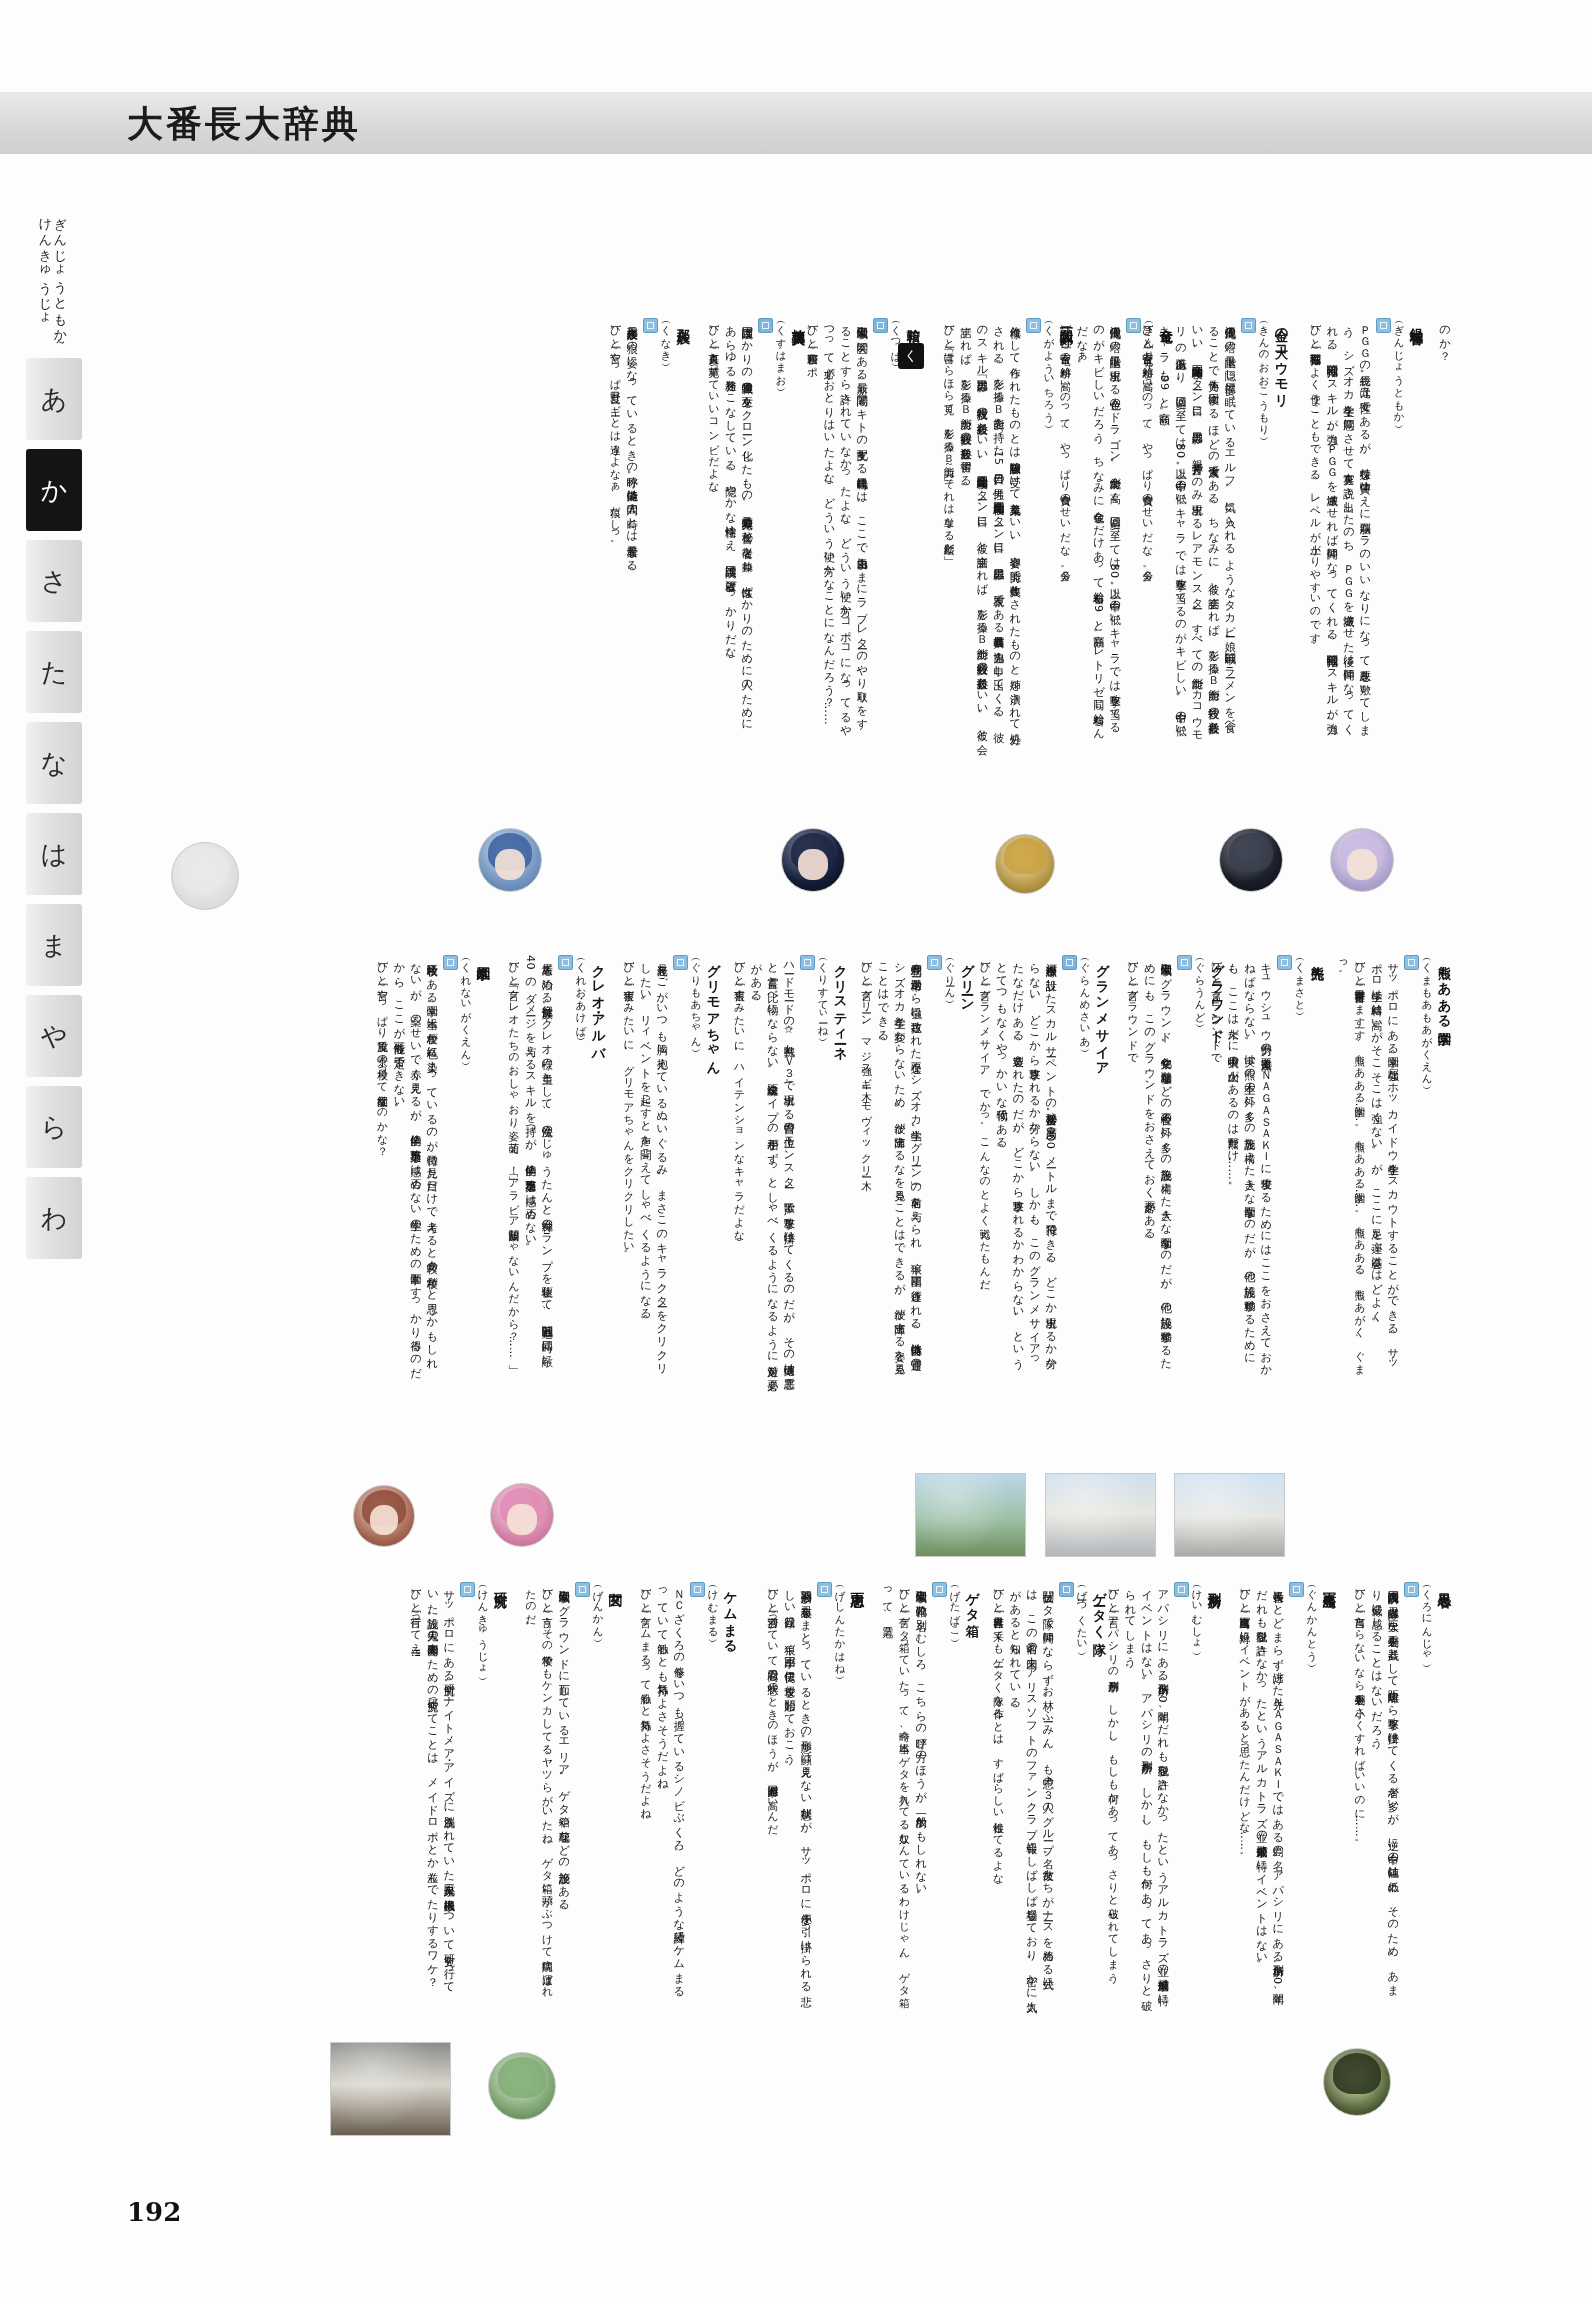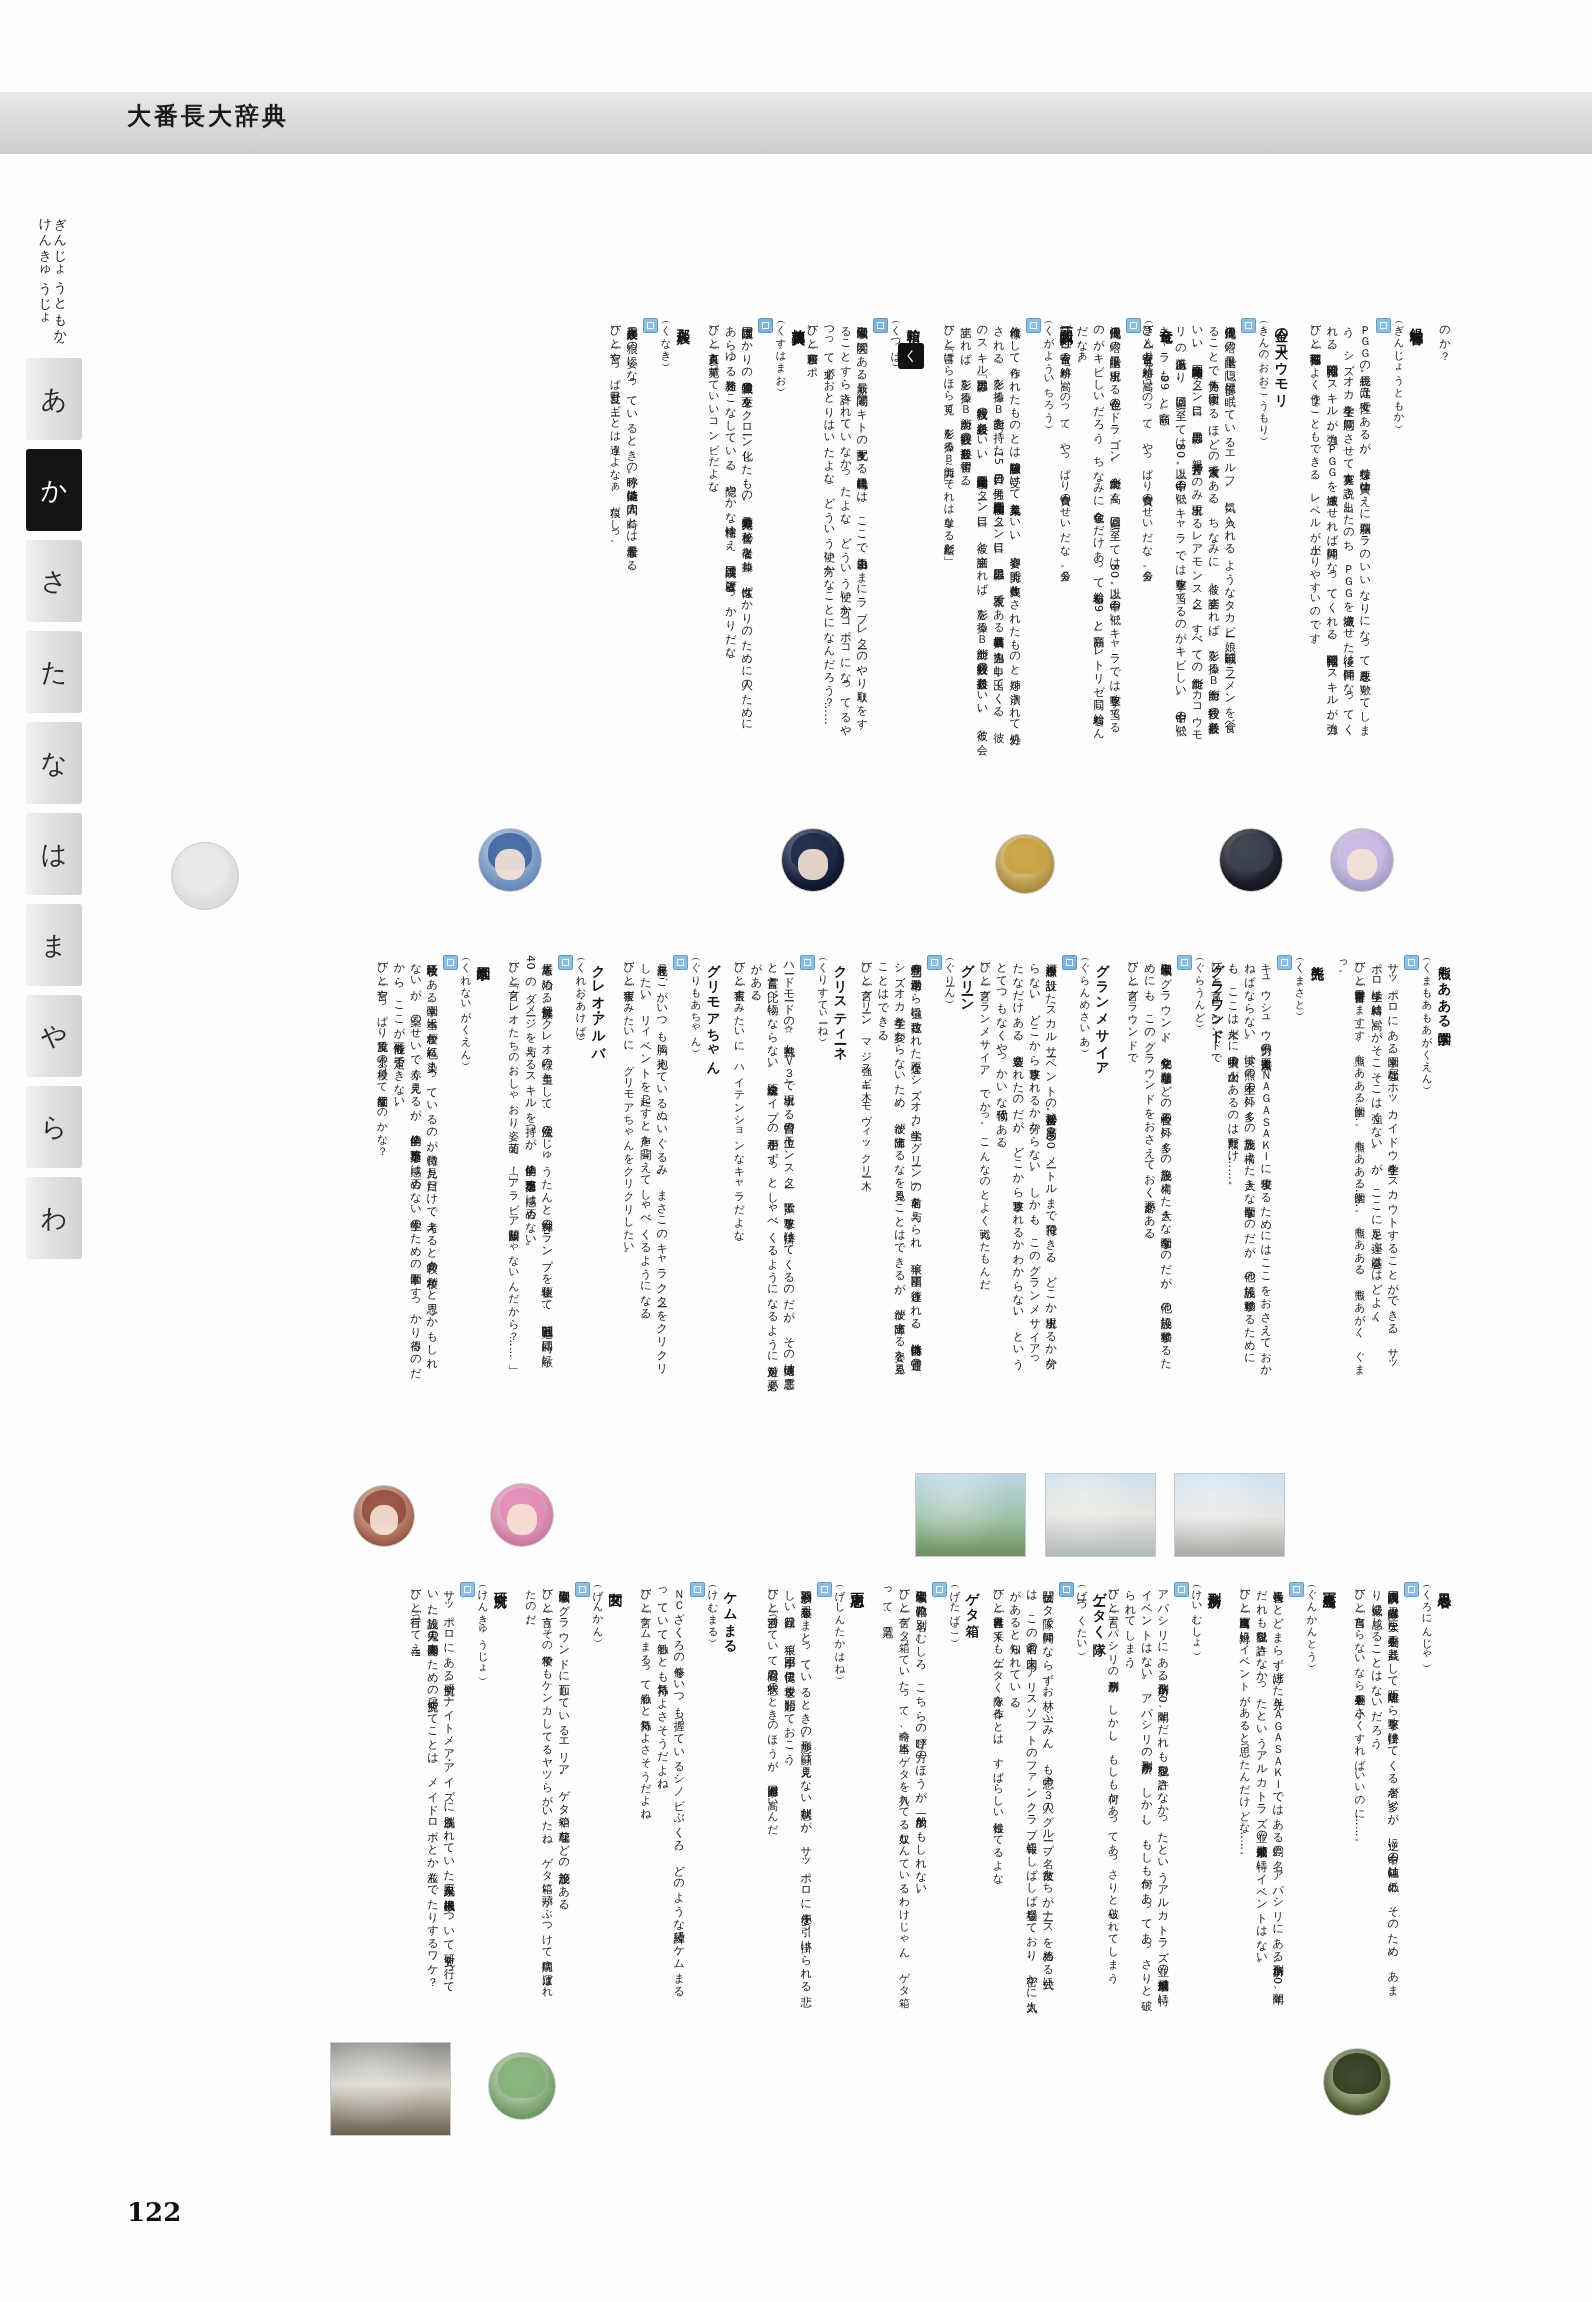--- a/index.html
+++ b/index.html
@@ -27,21 +27,21 @@
     left: 0;
     top: 92px;
     width: 1592px;
     height: 62px;
     background: linear-gradient(to bottom, #e9e9ea 0%, #d9d9db 55%, #cfcfd2 100%);
   }
   .header-title {
     position: absolute;
     left: 127px;
     top: 100px;
-    font-size: 24px;
+    font-size: 36px;
     font-weight: bold;
     letter-spacing: 3px;
     color: #1b1b1b;
     font-family: "DejaVu Serif", "Liberation Serif", serif;
   }
 
   
   .side-ruby {
     position: absolute;
     left: 34px;
@@ -479,16 +479,16 @@
   </div>
 
   <div class="thumb-rect t-scene4" style="position:absolute; left:330px; top:2042px; width:119px; height:92px;"></div>
   <div class="thumb-circle t-green" style="position:absolute; left:488px; top:2052px; width:66px; height:66px;">
       <div class="hair" style="background:#7fae74"></div>
     </div>
   <div class="thumb-circle t-olive" style="position:absolute; left:1323px; top:2048px; width:66px; height:66px;">
       <div class="hair" style="background:#26301a"></div>
     </div>
 
-  <div class="page-number">122</div>
+  <div class="page-number">192</div>
 
 </div>
 
 
 </body></html>

